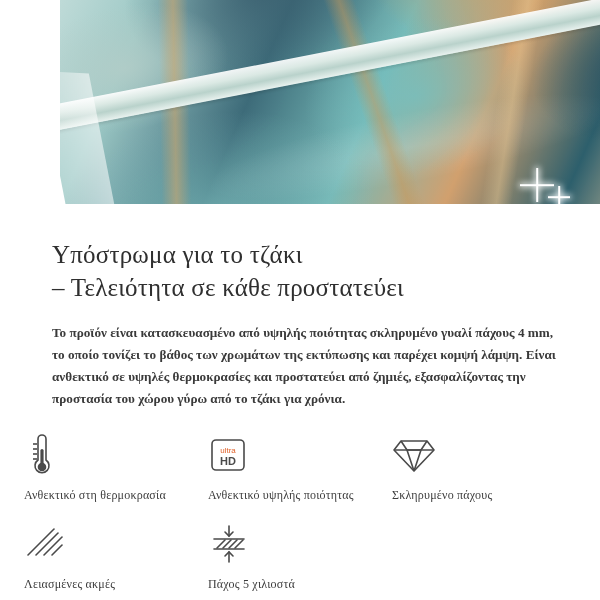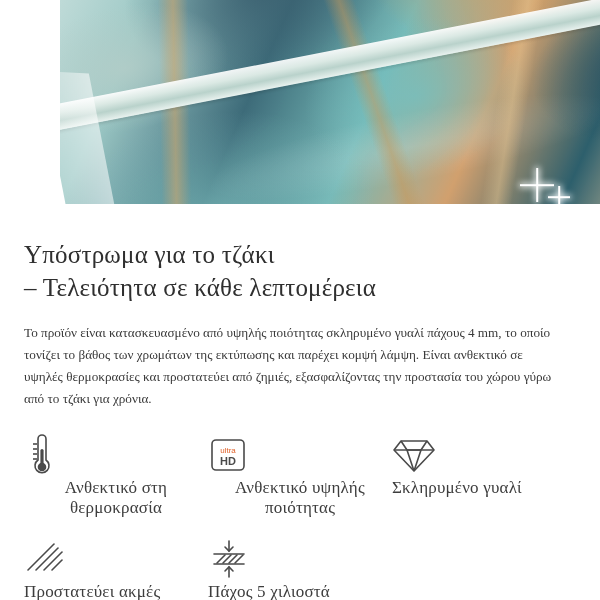--- a/index.html
+++ b/index.html
@@ -111,37 +111,38 @@
   .sparkle::before { width: 34px; height: 1.6px; box-shadow: 0 0 6px 1px #fff; }
   .sparkle::after  { width: 1.6px; height: 34px; box-shadow: 0 0 6px 1px #fff; }
   .sparkle.s1 { left: 520px; top: 168px; }
   .sparkle.s2 { left: 548px; top: 186px; width: 22px; height: 22px; }
   .sparkle.s2::before { width: 22px; }
   .sparkle.s2::after { height: 22px; }
 
   
   .content {
     position: relative;
-    padding: 16px 38px 0 24px;
+    padding: 16px 38px 0 52px;
   }
   .headline {
     margin: 0;
     color: #2f2f2f;
     font-weight: 400;
     font-size: 25px;
     line-height: 33px;
     letter-spacing: 0.2px;
   }
   .headline .line2 { display: block; }
   .body-text {
     margin: 18px 0 4px 0;
     color: #3a3a3a;
     font-size: 13.2px;
     line-height: 22px;
     max-width: 530px;
+    font-weight: bold;
   }
 
   
   .features {
     display: grid;
     grid-template-columns: repeat(3, 1fr);
     row-gap: 18px;
     margin: 22px 0 0 0;
     padding: 0 24px;
   }
@@ -151,21 +152,22 @@
     align-items: flex-start;
     text-align: center;
   }
   .feature-icon {
     height: 46px;
     display: flex;
     align-items: center;
     justify-content: center;
   }
   .feature-label {
-    font-size: 17px;
+    margin-top: 10px;
+    font-size: 12px;
     color: #3d3d3d;
     letter-spacing: 0.2px;
   }
   svg { display: block; }
 </style>
 </head>
 <body>
 
 <div class="page">
 
@@ -175,21 +177,21 @@
     <div class="glass-edge-2"></div>
     <div class="hero-mask-left"></div>
     <div class="hero-mask-bottom"></div>
     <div class="sparkle s1"></div>
     <div class="sparkle s2"></div>
   </div>
 
   <div class="content">
     <h1 class="headline">
       <span>Υπόστρωμα για το τζάκι</span>
-      <span class="line2">– Τελειότητα σε κάθε λεπτομέρεια</span>
+      <span class="line2">– Τελειότητα σε κάθε προστατεύει</span>
     </h1>
     <p class="body-text">Το προϊόν είναι κατασκευασμένο από υψηλής ποιότητας σκληρυμένο γυαλί πάχους 4 mm, το οποίο τονίζει το βάθος των χρωμάτων της εκτύπωσης και παρέχει κομψή λάμψη. Είναι ανθεκτικό σε υψηλές θερμοκρασίες και προστατεύει από ζημιές, εξασφαλίζοντας την προστασία του χώρου γύρω από το τζάκι για χρόνια.</p>
   </div>
 
   <div class="features">
 
     <div class="feature">
       <div class="feature-icon">
         <svg width="34" height="44" viewBox="0 0 34 44">
           <g fill="none" stroke="#4a4a4a" stroke-width="1.6">
@@ -223,35 +225,35 @@
         <svg width="44" height="40" viewBox="0 0 44 40">
           <g fill="none" stroke="#4a4a4a" stroke-width="1.6" stroke-linejoin="round">
             <path d="M9 6 H35 L42 15 L22 36 L2 15 Z"></path>
             <path d="M2 15 H42"></path>
             <path d="M9 6 L15 15 L22 36"></path>
             <path d="M35 6 L29 15 L22 36"></path>
             <path d="M15 15 H29"></path>
           </g>
         </svg>
       </div>
-      <div class="feature-label">Σκληρυμένο γυαλί</div>
+      <div class="feature-label">Σκληρυμένο πάχους</div>
     </div>
 
     <div class="feature">
       <div class="feature-icon">
         <svg width="42" height="38" viewBox="0 0 42 38">
           <g fill="none" stroke="#4a4a4a" stroke-width="1.6" stroke-linecap="round">
             <path d="M4 30 L30 4"></path>
             <path d="M12 30 L34 8"></path>
             <path d="M20 30 L38 12"></path>
             <path d="M28 30 L38 20"></path>
           </g>
         </svg>
       </div>
-      <div class="feature-label">Προστατεύει ακμές</div>
+      <div class="feature-label">Λειασμένες ακμές</div>
     </div>
 
     <div class="feature">
       <div class="feature-icon">
         <svg width="42" height="42" viewBox="0 0 42 42">
           <g stroke="#4a4a4a" stroke-width="1.6" fill="none" stroke-linecap="round">
             <line x1="21" y1="3" x2="21" y2="13"></line>
             <path d="M17 9 L21 13 L25 9"></path>
             <line x1="21" y1="39" x2="21" y2="29"></line>
             <path d="M17 33 L21 29 L25 33"></path>

